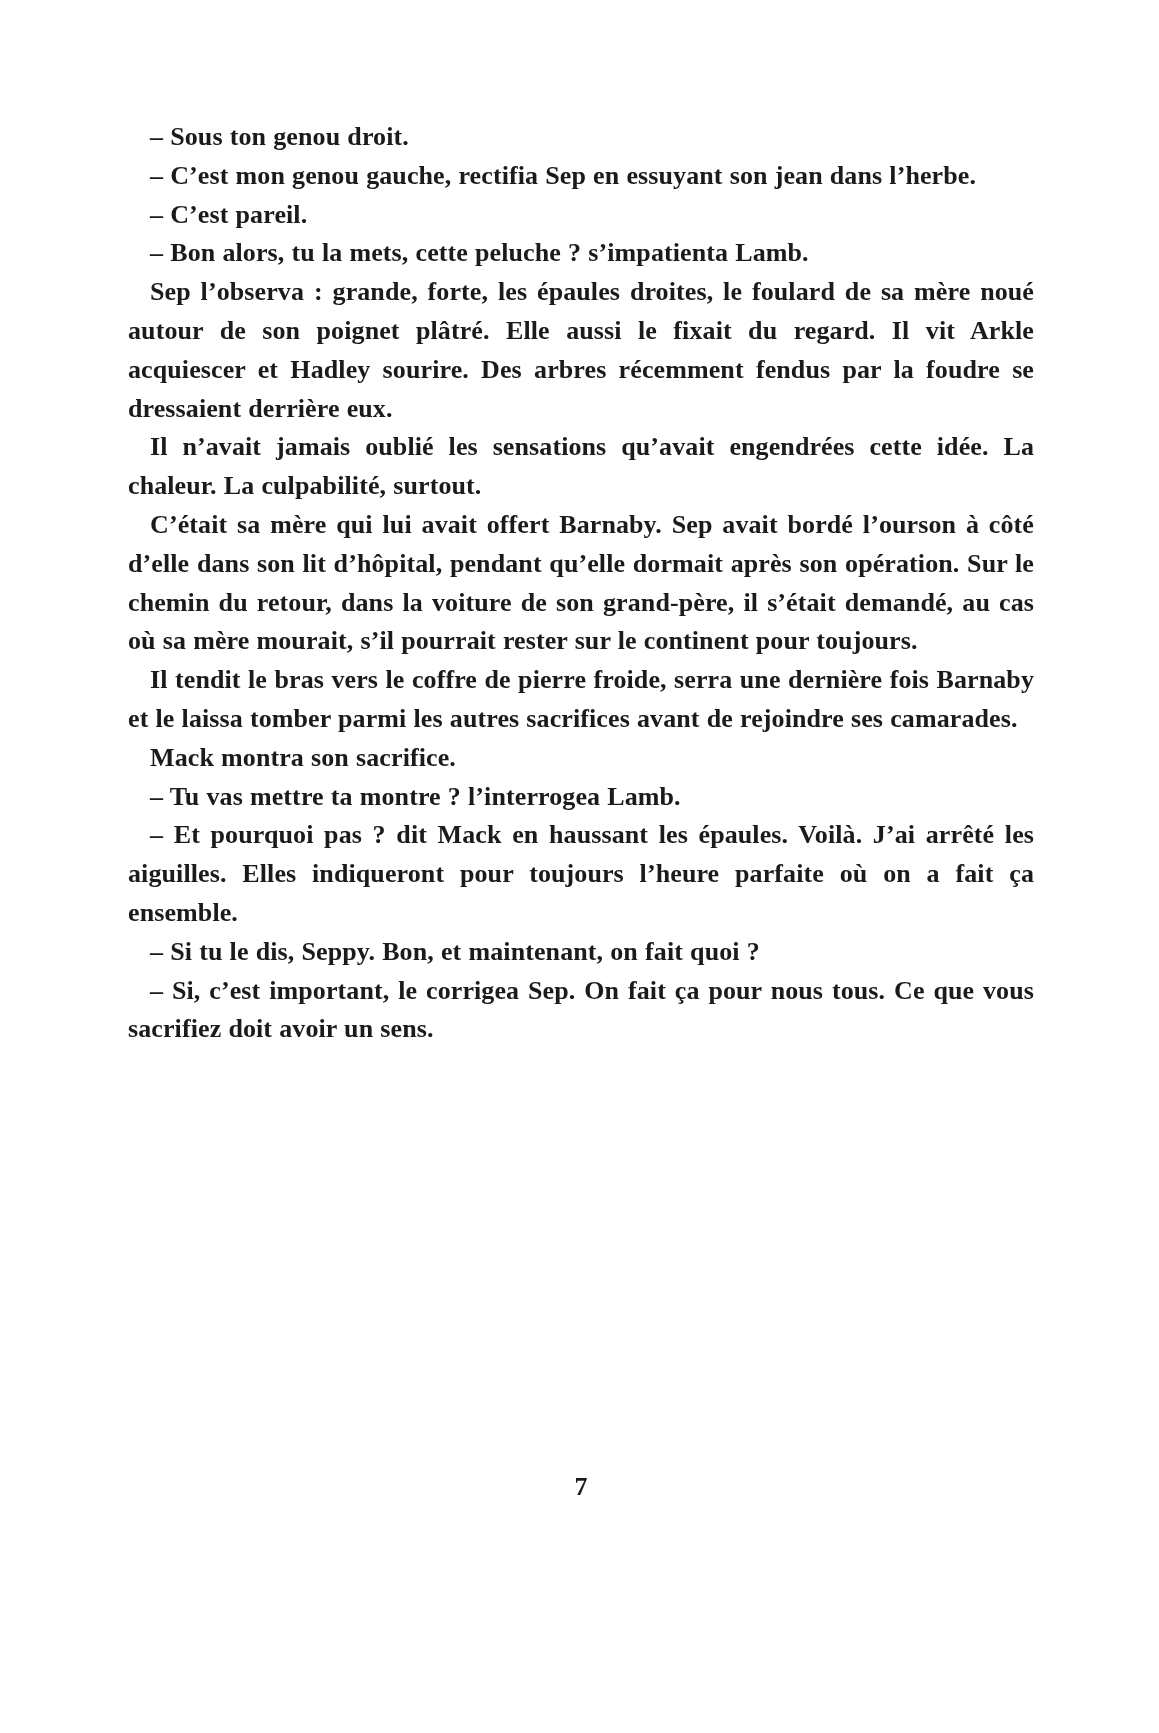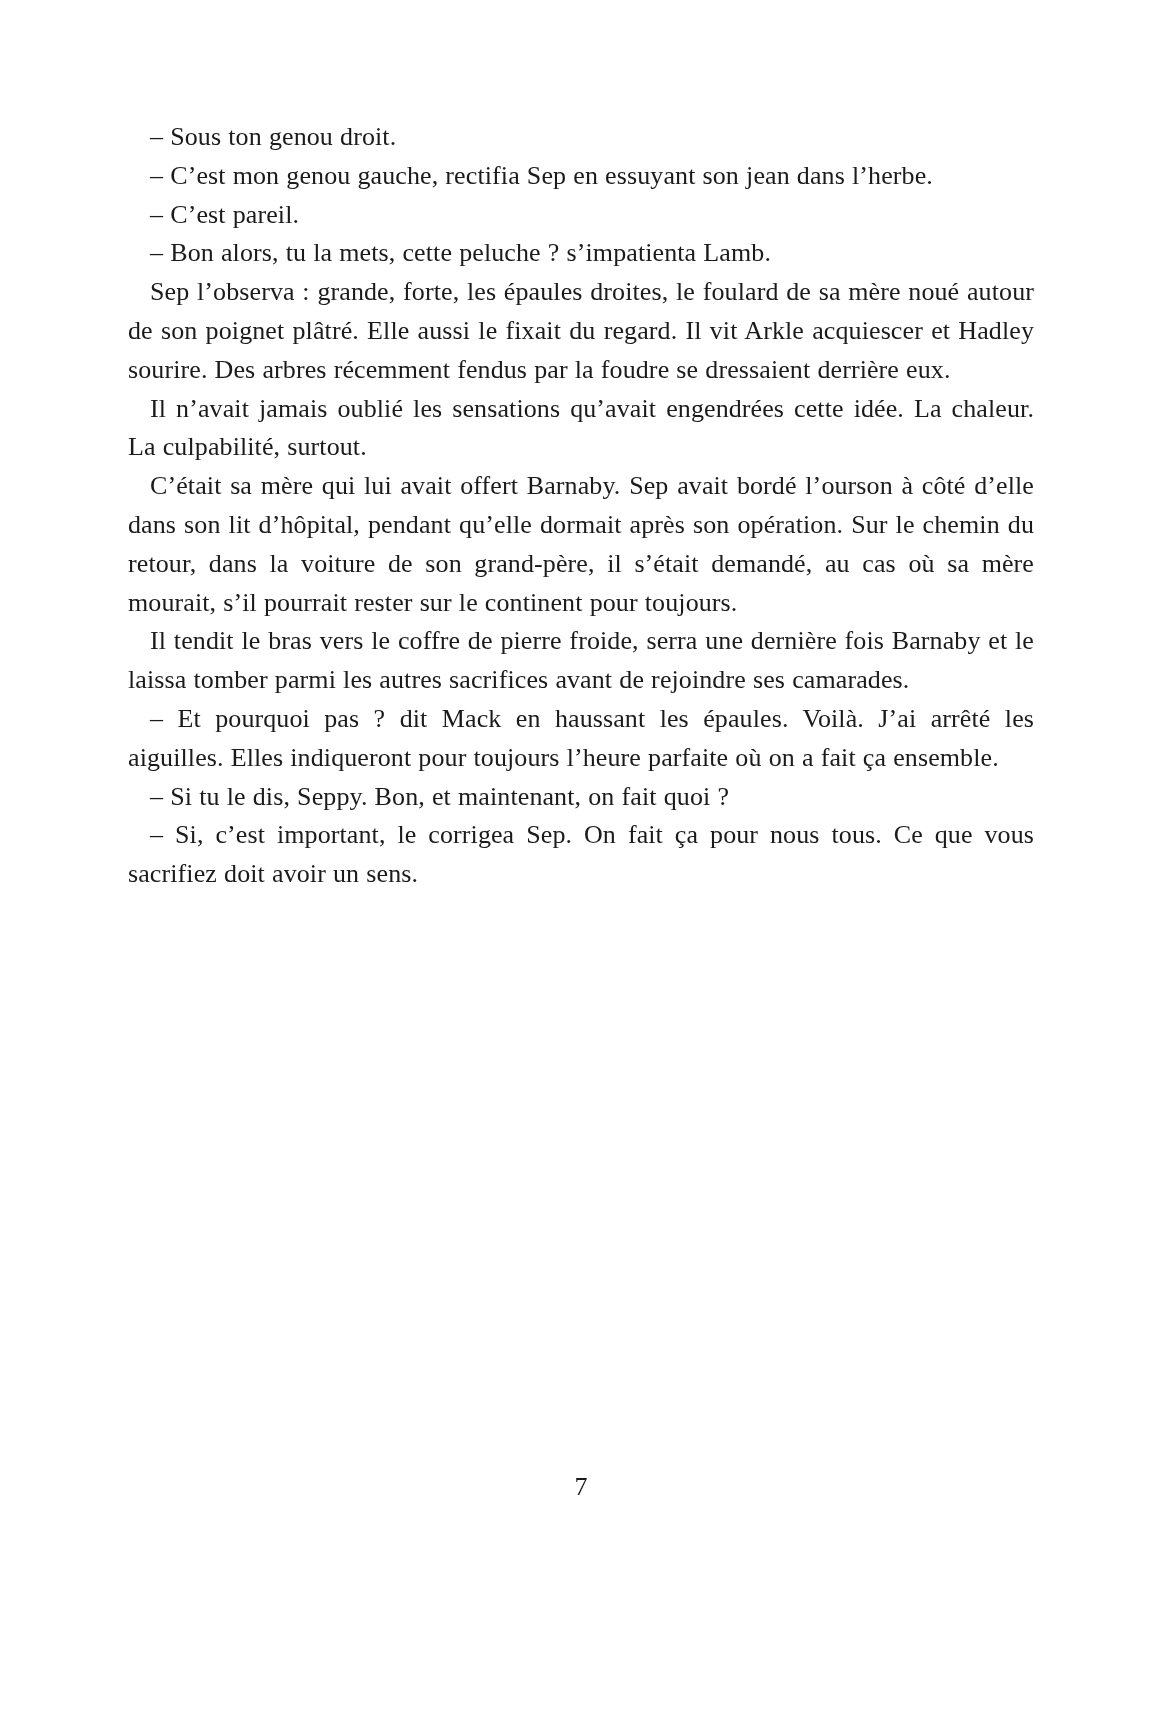--- a/index.html
+++ b/index.html
@@ -1,15 +1,15 @@
 <!DOCTYPE html>
 <html><head>
 <meta charset="utf-8">
 <style>
-  * { box-sizing: border-box; }
+  * { box-sizing: border-box; font-weight: bold; }
   html, body {
     margin: 0;
     padding: 0;
     background: #ffffff;
   }
   body {
     width: 1159px;
     height: 1733px;
     font-family: "Liberation Serif", "DejaVu Serif", serif;
     color: #1b1b1b;
@@ -57,18 +57,20 @@
 <div class="page">
   <div class="text-block">
       <p>– Sous ton genou droit.</p>
       <p>– C’est mon genou gauche, rectifia Sep en essuyant son jean dans l’herbe.</p>
       <p>– C’est pareil.</p>
       <p>– Bon alors, tu la mets, cette peluche&nbsp;? s’impatienta Lamb.</p>
       <p>Sep l’observa&nbsp;: grande, forte, les épaules droites, le foulard de sa mère noué autour de son poignet plâtré. Elle aussi le fixait du regard. Il vit Arkle acquiescer et Hadley sourire. Des arbres récemment fendus par la foudre se dressaient derrière eux.</p>
       <p>Il n’avait jamais oublié les sensations qu’avait engendrées cette idée. La chaleur. La culpabilité, surtout.</p>
       <p>C’était sa mère qui lui avait offert Barnaby. Sep avait bordé l’ourson à côté d’elle dans son lit d’hôpital, pendant qu’elle dormait après son opération. Sur le chemin du retour, dans la voiture de son grand-père, il s’était demandé, au cas où sa mère mourait, s’il pourrait rester sur le continent pour toujours.</p>
       <p>Il tendit le bras vers le coffre de pierre froide, serra une dernière fois Barnaby et le laissa tomber parmi les autres sacrifices avant de rejoindre ses camarades.</p>
+      <p>Mack montra son sacrifice.</p>
+      <p>– Tu vas mettre ta montre&nbsp;? l’interrogea Lamb.</p>
       <p>– Et pourquoi pas&nbsp;? dit Mack en haussant les épaules. Voilà. J’ai arrêté les aiguilles. Elles indiqueront pour toujours l’heure parfaite où on a fait ça ensemble.</p>
       <p>– Si tu le dis, Seppy. Bon, et maintenant, on fait quoi&nbsp;?</p>
       <p>– Si, c’est important, le corrigea Sep. On fait ça pour nous tous. Ce que vous sacrifiez doit avoir un sens.</p>
     </div>
   <div class="page-number">7</div>
 </div>
 
 </body></html>

